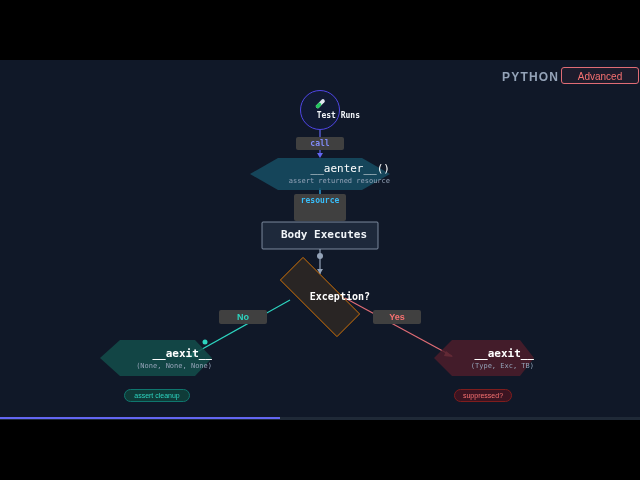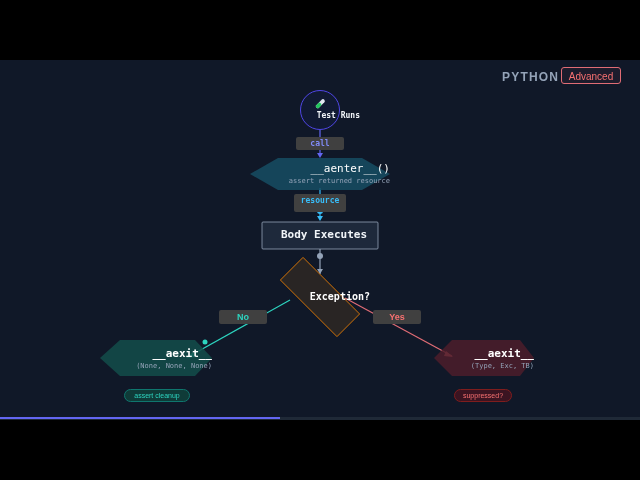--- a/index.html
+++ b/index.html
@@ -1,20 +1,20 @@
 <!DOCTYPE html>
 <html><head>
 <meta charset="utf-8">
 <style>
   html, body { margin: 0; padding: 0; background: #000; }
   body { width: 640px; height: 480px; position: relative; overflow: hidden; font-family: "Liberation Sans", sans-serif; }
   .stage { position: absolute; left: 0; top: 60px; width: 640px; height: 360px; background: #101828; overflow: hidden; }
   .brand { position: absolute; left: 16px; top: 9px; font-size: 14px; font-weight: bold; color: #6366f1; letter-spacing: 0.1px; }
   .lang { position: absolute; left: 502px; top: 10px; font-size: 12px; font-weight: bold; color: #94a3b8; letter-spacing: 1.2px; }
-  .level { position: absolute; left: 561px; top: 7px; width: 60px; height: 17px; border: 1px solid #e06c75; border-radius: 3px; color: #f87171; font-size: 10px; text-align: center; line-height: 17px; box-sizing: border-box; background: rgba(224,108,117,0.06); }
+  .level { position: absolute; left: 561px; top: 7px; width: 78px; height: 17px; border: 1px solid #e06c75; border-radius: 3px; color: #f87171; font-size: 10px; text-align: center; line-height: 17px; box-sizing: border-box; background: rgba(224,108,117,0.06); }
   svg.diagram { position: absolute; left: 0; top: 0; }
   .mono { font-family: "DejaVu Sans Mono", monospace; }
   .txt { position: absolute; text-align: right; white-space: nowrap; }
   .lbl-box { position: absolute; background: #404040; border-radius: 2px; text-align: center; font-weight: bold; }
   .pill { position: absolute; border-radius: 8px; font-size: 7px; text-align: center; line-height: 12px; height: 13px; box-sizing: border-box; }
   .progress-track { position: absolute; left: 0; top: 357px; width: 640px; height: 3px; background: #1f2937; }
   .progress-fill { position: absolute; left: 0; top: 0; height: 2px; background: #6366f1; }
 </style>
 </head>
 <body>
@@ -64,21 +64,21 @@
     <polygon points="452,280 520,280 534,298 520,316 452,316 434,298" fill="#4c1d2a" fill-opacity="0.85"></polygon>
   </svg>
 
   <div class="txt mono" style="left:280px;top:51px;width:80px;font-size:8px;font-weight:bold;color:#f1f5f9;">Test Runs</div>
 
   <div class="lbl-box mono" style="left:296px;top:77px;width:48px;height:13px;font-size:8px;line-height:13px;color:#818cf8;">call</div>
 
   <div class="txt mono" style="left:250px;top:102px;width:140px;font-size:11px;font-weight:normal;color:#ffffff;">__aenter__()</div>
   <div class="txt mono" style="left:250px;top:117px;width:140px;font-size:7px;color:#94a3b8;">assert returned resource</div>
 
-  <div class="lbl-box mono" style="left:294px;top:134px;width:52px;height:18px;font-size:8px;line-height:13px;color:#38bdf8;">resource</div>
+  <div class="lbl-box mono" style="left:294px;top:134px;width:52px;height:27px;font-size:8px;line-height:13px;color:#38bdf8;">resource</div>
 
   <div class="txt mono" style="left:262px;top:168px;width:105px;font-size:11px;font-weight:bold;color:#f1f5f9;">Body Executes</div>
 
   <div class="txt mono" style="left:270px;top:231px;width:100px;font-size:10px;font-weight:bold;color:#ffffff;">Exception?</div>
 
   <div class="lbl-box" style="left:219px;top:250px;width:48px;height:14px;font-size:9px;line-height:14px;color:#2dd4bf;">No</div>
   <div class="lbl-box" style="left:373px;top:250px;width:48px;height:14px;font-size:9px;line-height:14px;color:#f87171;">Yes</div>
 
   <div class="txt mono" style="left:100px;top:287px;width:112px;font-size:11px;font-weight:bold;color:#ffffff;">__aexit__</div>
   <div class="txt mono" style="left:100px;top:302px;width:112px;font-size:7px;color:#94a3b8;">(None, None, None)</div>

